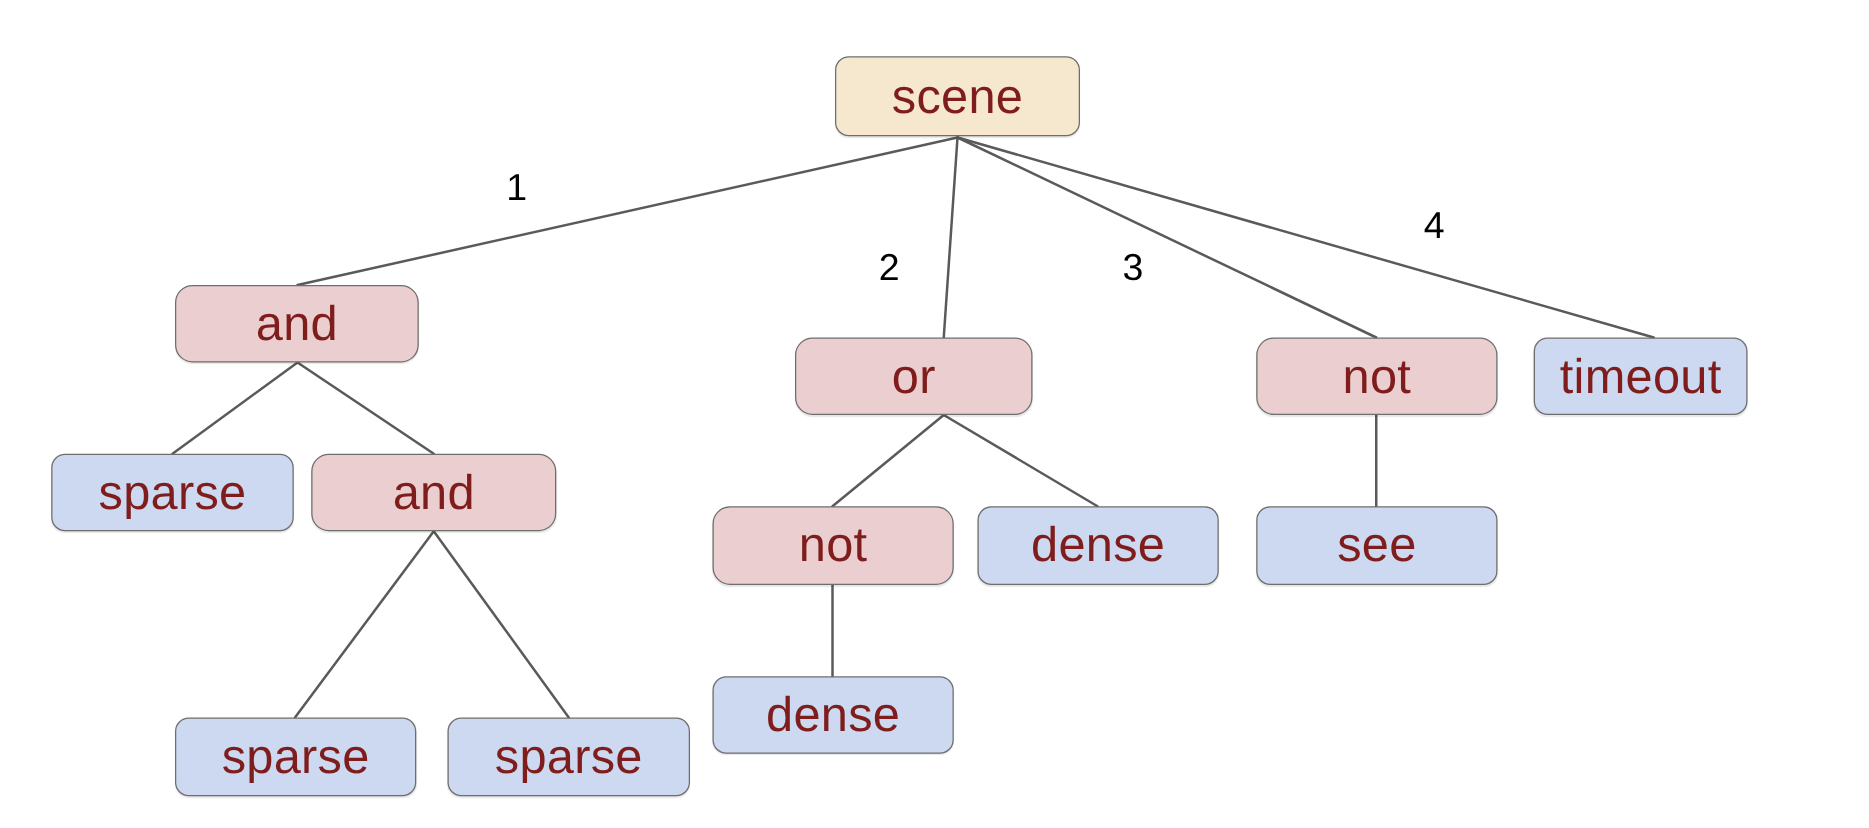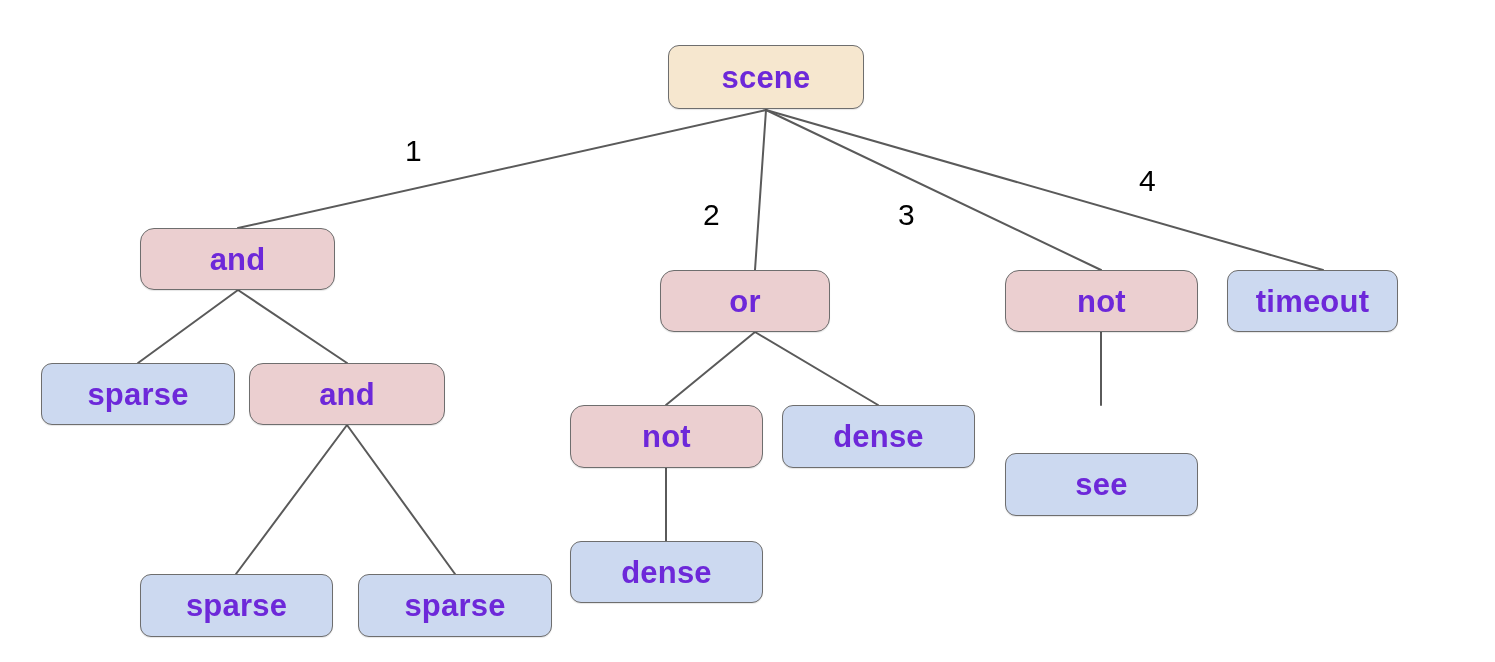--- a/index.html
+++ b/index.html
@@ -24,27 +24,26 @@
     pointer-events: none;
   }
   .node {
     position: absolute;
     box-sizing: border-box;
     border: 1.6px solid #6e6e6e;
     border-radius: 11px;
     display: flex;
     align-items: center;
     justify-content: center;
-    color: #6d28d9;
-    font-size: 31px;
+    color: #7f1d1d;
+    font-size: 39px;
     line-height: 1;
     letter-spacing: 0.2px;
     white-space: nowrap;
     box-shadow: 0 1px 1px rgba(0,0,0,0.10);
-    font-weight: bold;
   }
   .node.root   { background: #f6e7cf; }
   .node.op     { background: #ebcfd0; border-radius: 14px; }
   .node.leaf   { background: #ccd9f0; }
   .edge-label {
     position: absolute;
     color: #000000;
     font-size: 30px;
     line-height: 1;
     white-space: nowrap;
@@ -80,36 +79,36 @@
       </div>
       <div class="node op" style="left: 249px; top: 363px; width: 196px; height: 62px;">
         <span>and</span>
       </div>
       <div class="node leaf" style="left: 140px; top: 574px; width: 193px; height: 63px;">
         <span>sparse</span>
       </div>
       <div class="node leaf" style="left: 358px; top: 574px; width: 194px; height: 63px;">
         <span>sparse</span>
       </div>
-      <div class="node op" style="left: 660px; top: 270px; width: 170px; height: 62px;">
+      <div class="node op" style="left: 636px; top: 270px; width: 190px; height: 62px;">
         <span>or</span>
       </div>
       <div class="node op" style="left: 570px; top: 405px; width: 193px; height: 63px;">
         <span>not</span>
       </div>
       <div class="node leaf" style="left: 570px; top: 541px; width: 193px; height: 62px;">
         <span>dense</span>
       </div>
       <div class="node leaf" style="left: 782px; top: 405px; width: 193px; height: 63px;">
         <span>dense</span>
       </div>
       <div class="node op" style="left: 1005px; top: 270px; width: 193px; height: 62px;">
         <span>not</span>
       </div>
-      <div class="node leaf" style="left: 1005px; top: 405px; width: 193px; height: 63px; margin-top: 48px;">
+      <div class="node leaf" style="left: 1005px; top: 405px; width: 193px; height: 63px;">
         <span>see</span>
       </div>
       <div class="node leaf" style="left: 1227px; top: 270px; width: 171px; height: 62px;">
         <span>timeout</span>
       </div>
     </div>
   <div id="label-layer">
       <div class="edge-label" style="left: 405px; top: 136px;">1</div>
       <div class="edge-label" style="left: 703px; top: 200px;">2</div>
       <div class="edge-label" style="left: 898px; top: 200px;">3</div>

